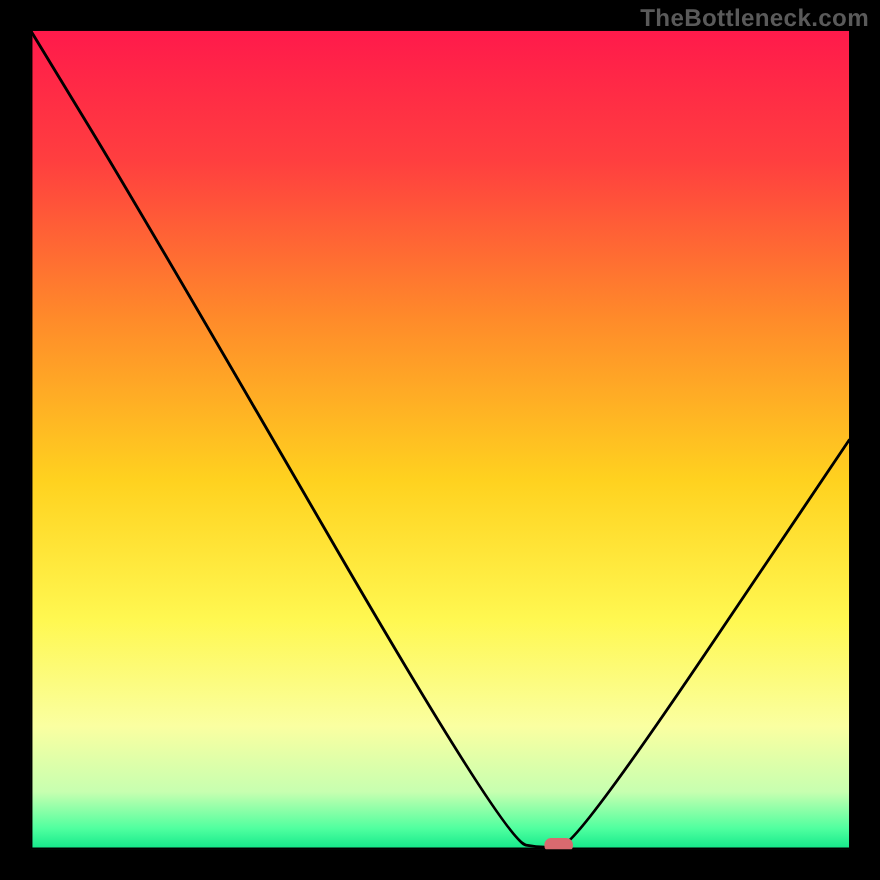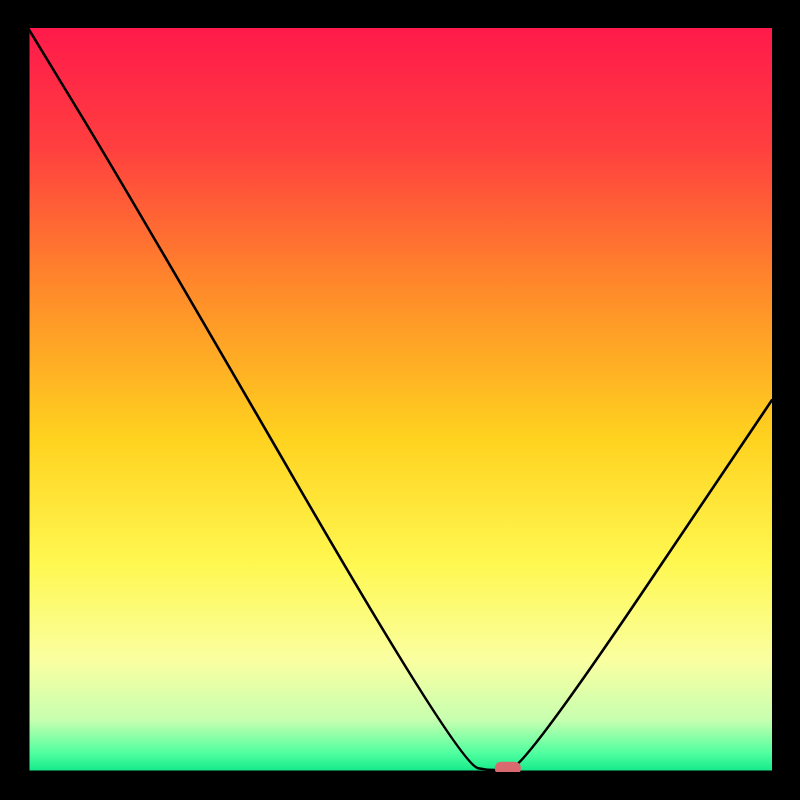--- a/index.html
+++ b/index.html
@@ -28,20 +28,21 @@
   svg {
     position: absolute;
     top: 28px;
     left: 28px;
   }
 </style>
 </head>
 <body>
 
 <div class="frame">
+  <div class="watermark">TheBottleneck.com</div>
   <svg id="plot" width="744" height="744" viewBox="0 0 744 744" shape-rendering="geometricPrecision">
     <defs>
       <linearGradient id="bg-grad" x1="0" y1="0" x2="0" y2="1">
           <stop offset="0%" stop-color="#ff1a4b"></stop>
           <stop offset="16%" stop-color="#ff3f3f"></stop>
           <stop offset="35%" stop-color="#ff8a2a"></stop>
           <stop offset="55.00000000000001%" stop-color="#ffd21f"></stop>
           <stop offset="72%" stop-color="#fff851"></stop>
           <stop offset="85%" stop-color="#faffa1"></stop>
           <stop offset="93%" stop-color="#c7ffb0"></stop>

